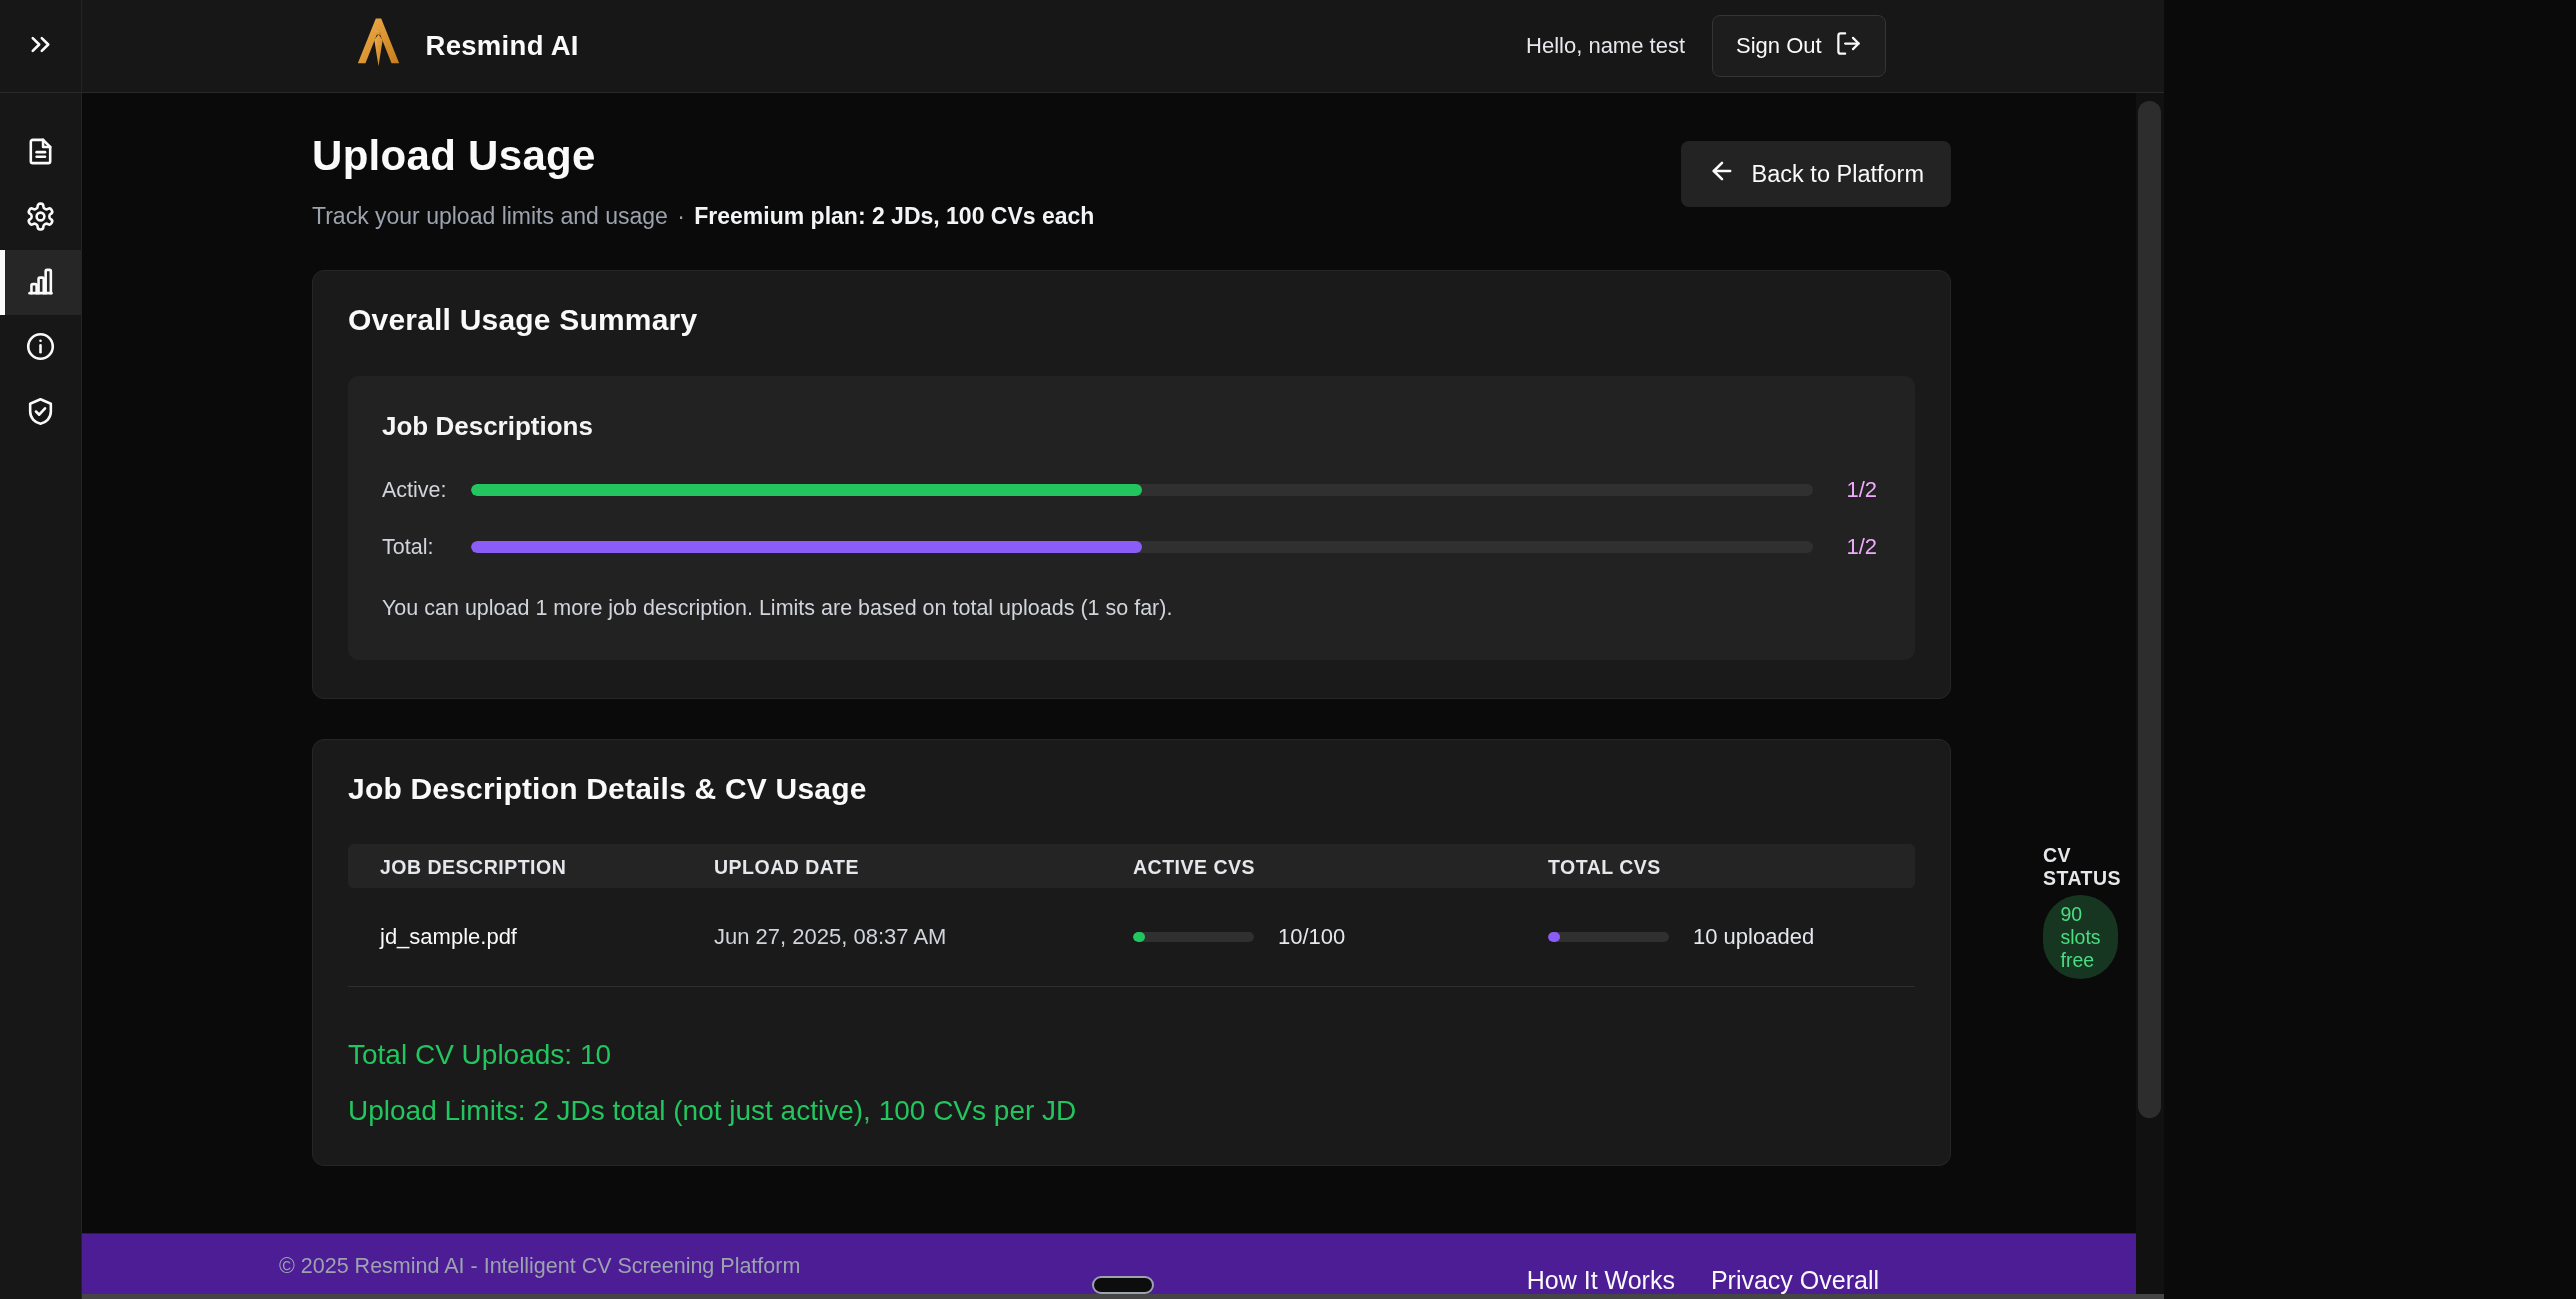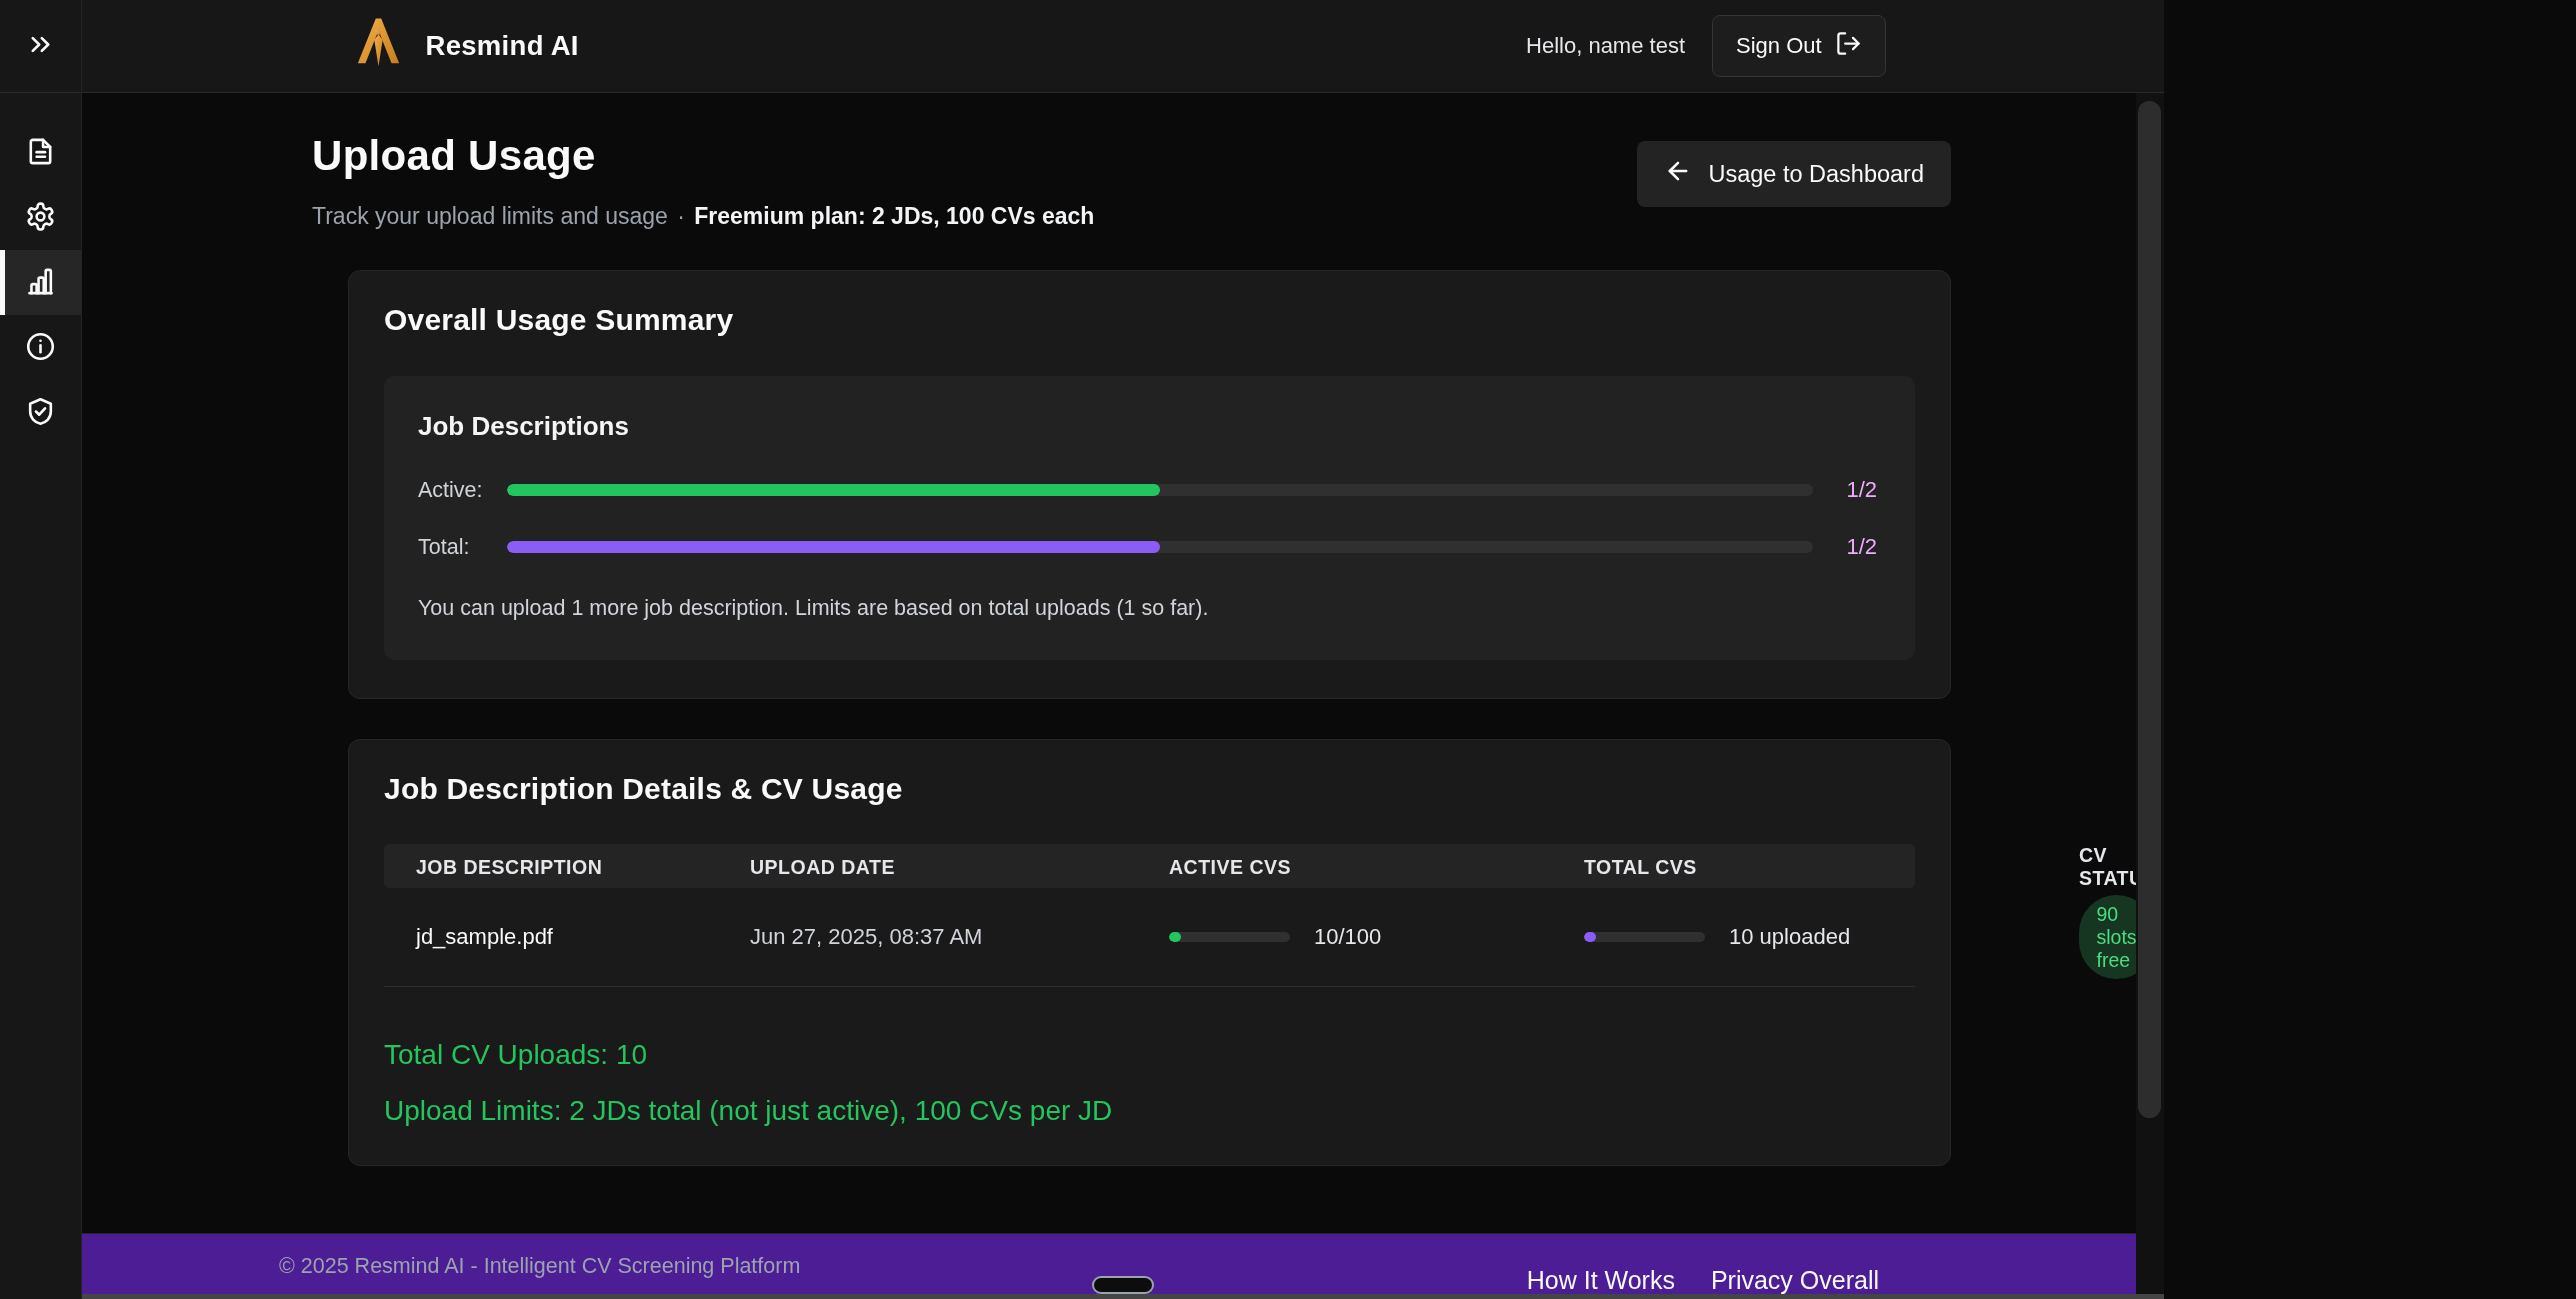--- a/index.html
+++ b/index.html
@@ -33,21 +33,21 @@
   .content { flex:1; background:#0a0a0a; padding:39px 213px 0 230px; overflow:hidden; }
   .page-head { display:flex; align-items:flex-start; justify-content:space-between; }
   .page-title { color:#fafafa; font-size:42px; font-weight:800; letter-spacing:0.3px; }
   .page-sub { margin-top:23px; font-size:23px; color:#9ca3af; }
   .page-sub .sep { margin:0 9.4px; color:#9ca3af; }
   .page-sub .bold { color:#f3f4f6; font-weight:700; }
   .back-btn { display:flex; align-items:center; gap:16px; background:#232323; border:none; border-radius:8px; color:#fafafa; font-size:23.5px; padding:16px 27px; margin-top:9.4px; cursor:pointer; font-family:inherit; }
   .back-btn svg { width:28px; height:28px; stroke:#fafafa; stroke-width:2.2; fill:none; stroke-linecap:round; stroke-linejoin:round; }
 
   
-  .card { background:#1a1a1a; border:0.7px solid #262626; border-radius:12px; margin-top:40px; padding:32px 35px 38px 35px;margin-left:36px; }
+  .card { background:#1a1a1a; border:0.7px solid #262626; border-radius:12px; margin-top:40px; padding:32px 35px 38px 35px; }
   .card-title { color:#fafafa; font-size:30px; font-weight:700; letter-spacing:0.2px; }
 
   
   .inner-card { background:#222222; border-radius:10.8px; margin-top:39px; padding:35px 38px 39px 34px; }
   .section-title { color:#f5f5f5; font-size:26px; font-weight:700; }
   .bar-row { display:flex; align-items:center; margin-top:35px; }
   .bar-row + .bar-row { margin-top:31px; }
   .bar-label { width:89px; color:#d1d5db; font-size:21.5px; flex-shrink:0; }
   .bar-track { flex:1; height:12px; background:#303030; border-radius:6px; overflow:hidden; }
   .bar-fill { height:100%; border-radius:6px; }
@@ -192,21 +192,21 @@
             <span>Track your upload limits and usage</span><span class="sep">·</span><span class="bold">Freemium plan: 2 JDs, 100 CVs each</span>
           </p>
         </div>
         <button class="back-btn">
           <span>
             <svg viewBox="0 0 24 24">
                 <line x1="19" y1="12" x2="5" y2="12"></line>
                 <polyline points="12 19 5 12 12 5"></polyline>
               </svg>
           </span>
-          <span>Usage to Dashboard</span>
+          <span>Back to Platform</span>
         </button>
       </div>
 
       <section class="card">
         <h2 class="card-title">Overall Usage Summary</h2>
         <div class="inner-card">
           <h3 class="section-title">Job Descriptions</h3>
 
           <div class="bar-row">
             <span class="bar-label">Active:</span>

